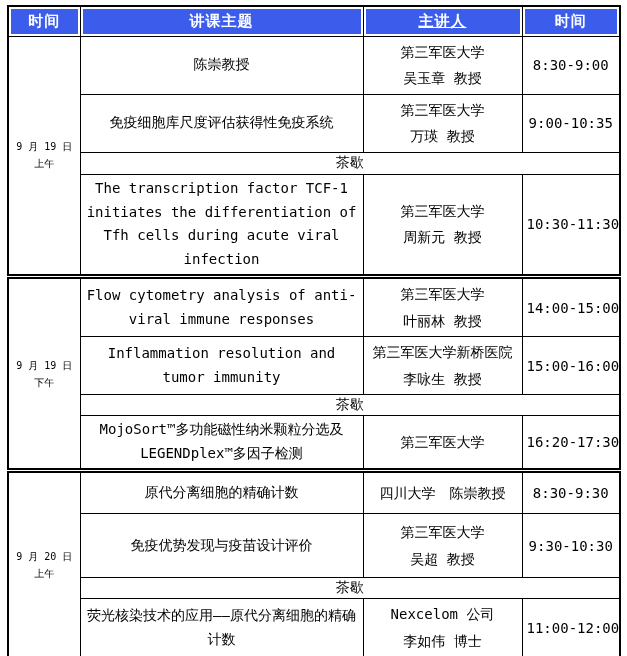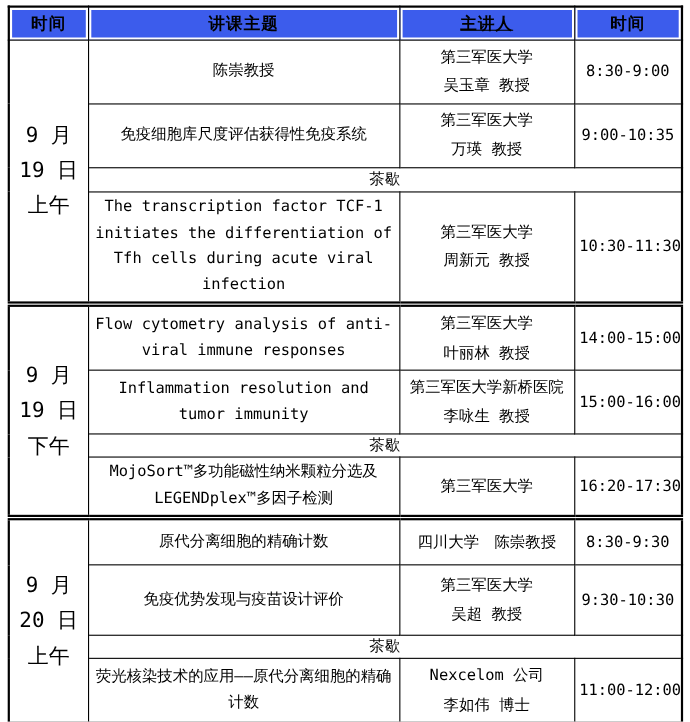--- a/index.html
+++ b/index.html
@@ -22,28 +22,28 @@
   col.c-time  { width:98px; }
   th, td {
     border:1px solid #000;
     text-align:center;
     vertical-align:middle;
     padding:2px 4px;
     overflow:hidden;
   }
   th.head-cell {
     background:#3C5CEC;
-    color:#000000;
+    color:#ffffff;
     font-size:15px;
     font-weight:bold;
     letter-spacing:1px;
     box-shadow:inset 0 0 0 2px #ffffff;
     margin-left:44px;
   }
-  td.date-cell  { font-size:19px; line-height:1.7; }
+  td.date-cell  { font-size:10px; line-height:1.7; }
   td.topic-cell { font-size:14px; line-height:1.7; }
   td.speaker-cell { font-size:14px; line-height:1.9; white-space:pre-line; }
   td.time-cell  { font-size:14px; white-space:nowrap;margin-top:47px; }
   td.break-cell { font-size:14px; padding:1px 8px; }
   tr.sec > td { border-top:5px double #000; }
 </style>
 </head>
 <body>
 
 <div class="wrap">

